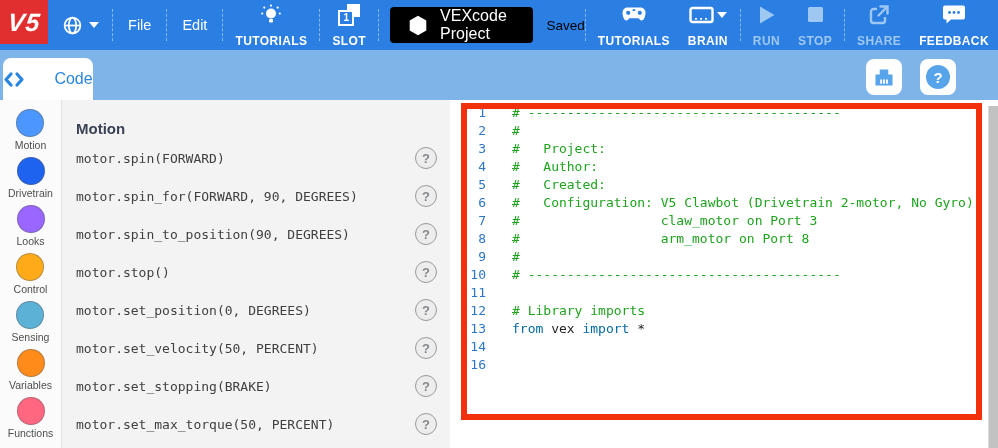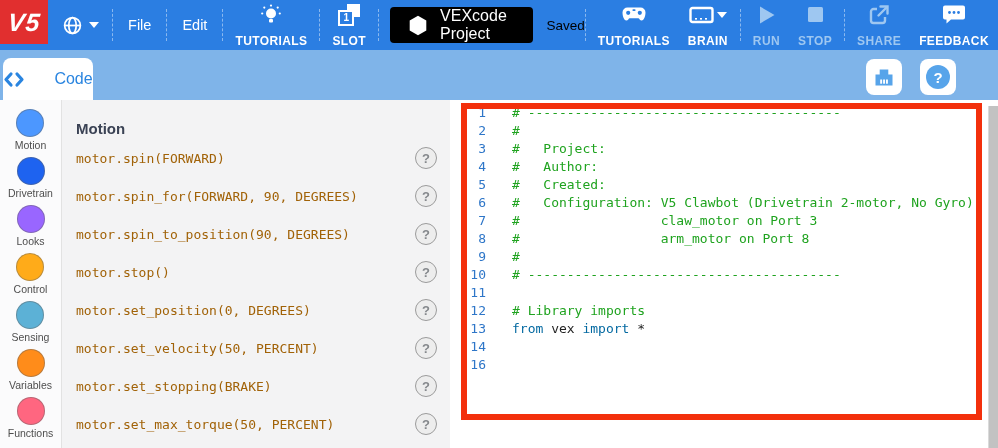--- a/index.html
+++ b/index.html
@@ -59,21 +59,21 @@
   .sb-item { display:flex; flex-direction:column; align-items:center; margin-bottom:6px; cursor:pointer; }
   .sb-circle { width:28px; height:28px; border-radius:50%; border:1px solid rgba(100,100,100,.45); }
   .sb-label { font-size:10.5px; color:#4E4E4E; margin-top:2px; }
 
   .blocks { position:absolute; left:62px; top:0; width:388px; height:348px; background:#F3F3F4;
             overflow:hidden; }
   .blocks-header { font-size:15px; font-weight:bold; color:#3A4254; margin:20px 0 0 14px; }
   .cmd-list { margin-top:2px; }
   .cmd-row { height:38px; display:flex; align-items:center; justify-content:space-between;
              padding:0 13px 0 14px; }
-  .cmd-text { font-family:"DejaVu Sans Mono", monospace; font-size:13px; color:#a16207; cursor:grab; }
+  .cmd-text { font-family:"DejaVu Sans Mono", monospace; font-size:13px; color:#404040; cursor:grab; }
   .help-circle { width:22px; height:22px; border-radius:50%; background:#EDEDED;
                  border:1.5px solid #9B9B9B; color:#85888C; font-size:13px; font-weight:bold;
                  display:flex; align-items:center; justify-content:center; cursor:pointer; flex:none;
                  margin-left:auto; }
 
   .code-panel { position:absolute; left:450px; top:0; width:548px; height:348px; background:#fff; }
   .code-lines { padding-top:4px; }
   .code-line { display:flex; height:18px; line-height:18px;
                font-family:"DejaVu Sans Mono", monospace; font-size:13px; }
   .ln { width:36px; text-align:right; color:#2E76C8; flex:none; }

